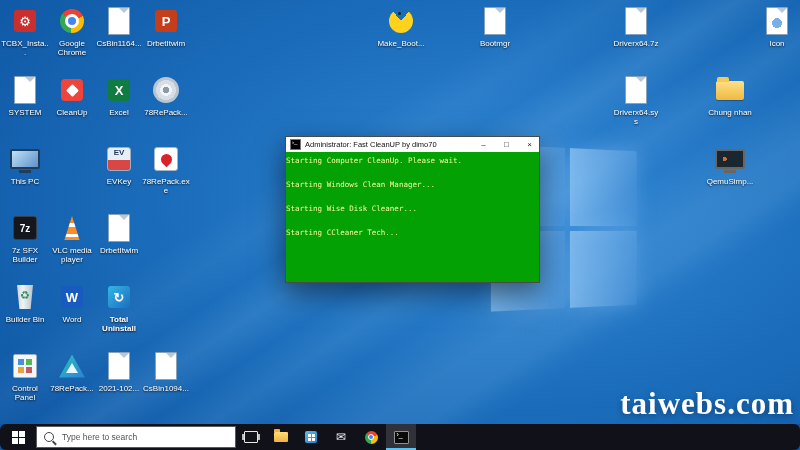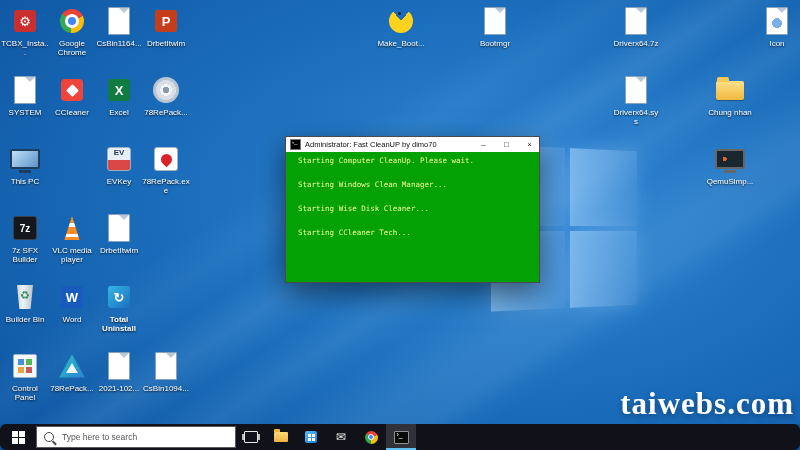--- a/index.html
+++ b/index.html
@@ -115,21 +115,21 @@
 
   
   .cwin{position:absolute;left:285px;top:136px;width:253px;z-index:4;
     border:1px solid #4a4a4a;box-shadow:0 10px 26px rgba(0,0,0,.5);background:#fff;}
   .ctitle{height:15px;background:#fff;display:flex;align-items:center;gap:4px;padding-left:4px;}
   .cicon{width:9px;height:9px;background:#000;border:1px solid #777;flex:none;position:relative;}
   .cicon::after{content:"›_";position:absolute;top:-1px;left:1px;color:#fff;font-size:6px;}
   .ctext{flex:1;font-size:7.5px;color:#111;white-space:nowrap;overflow:hidden;}
   .cbtn{width:19px;height:15px;display:flex;align-items:center;justify-content:center;
     font-size:8px;color:#222;flex:none;}
-  .cbody{height:130px;padding:3px 12px;box-sizing:border-box;overflow:hidden;
+  .cbody{height:130px;padding:3px 0;box-sizing:border-box;overflow:hidden;
     font-family:"DejaVu Sans Mono",monospace;font-size:7.5px;line-height:12px;}
   .cline{height:12px;white-space:pre;}
 
   
   .taskbar{position:absolute;left:0;right:0;bottom:0;height:26px;background:#101119;
     display:flex;align-items:center;z-index:6;border-radius:6px;}
   .start{width:36px;height:26px;display:flex;align-items:center;justify-content:center;}
   .flag{width:13px;height:13px;background:
     linear-gradient(#fff,#fff) 0 0/6px 6px no-repeat,
     linear-gradient(#fff,#fff) 7px 0/6px 6px no-repeat,
@@ -217,21 +217,21 @@
     <div class="dicon" style="left: 1px; top: 349px;">
       <span class="gi g-cpanel"></span>
       <span class="lbl">Control Panel</span>
     </div>
     <div class="dicon" style="left: 48px; top: 4px;">
       <span class="gi g-chrome"></span>
       <span class="lbl">Google Chrome</span>
     </div>
     <div class="dicon" style="left: 48px; top: 73px;">
       <span class="gi g-anydesk"></span>
-      <span class="lbl">CCleaner</span>
+      <span class="lbl">CleanUp</span>
     </div>
     <div class="dicon" style="left: 48px; top: 211px;">
       <span class="gi g-vlc"></span>
       <span class="lbl">VLC media player</span>
     </div>
     <div class="dicon" style="left: 48px; top: 280px;">
       <span class="gi g-word"></span>
       <span class="lbl">Word</span>
     </div>
     <div class="dicon" style="left: 48px; top: 349px;">

